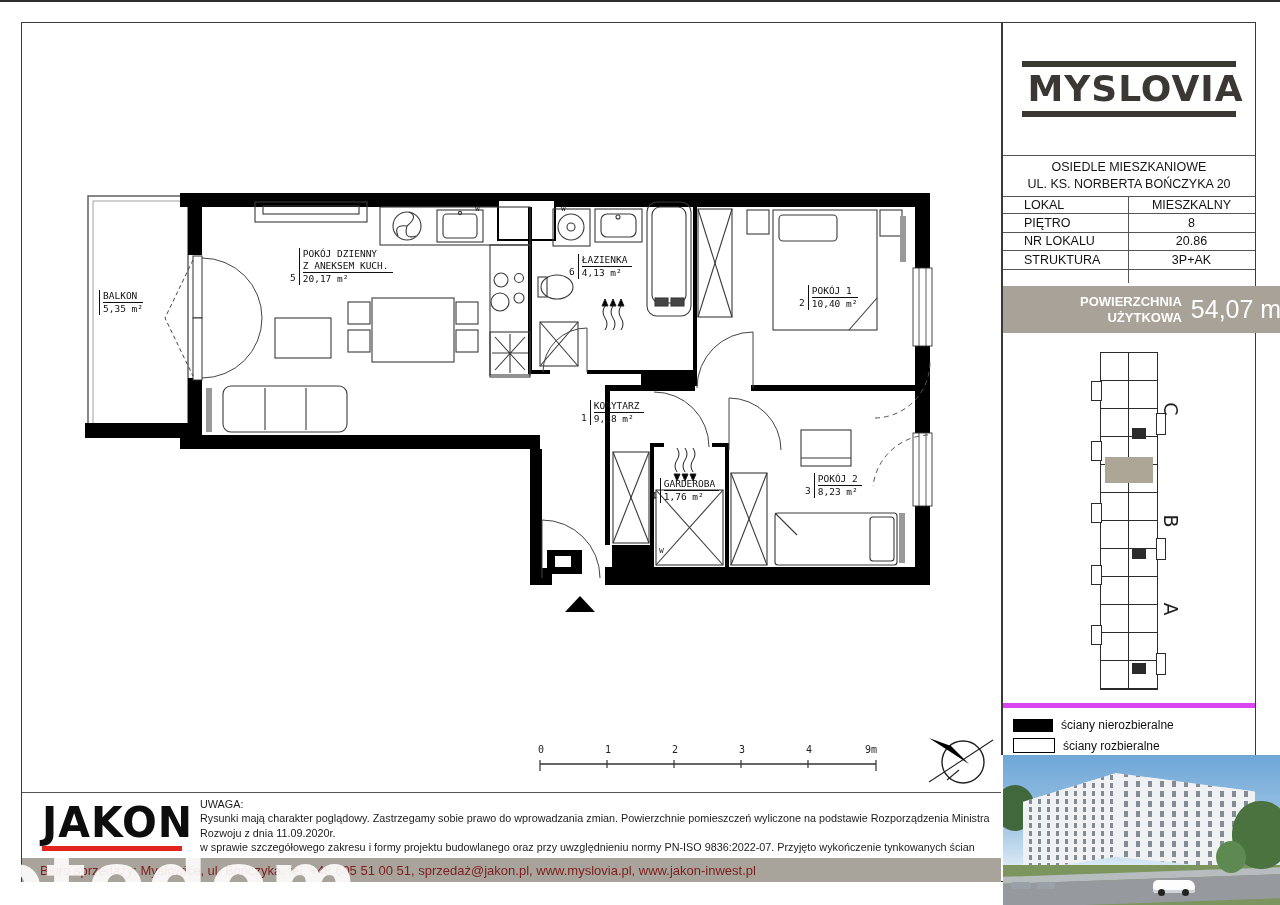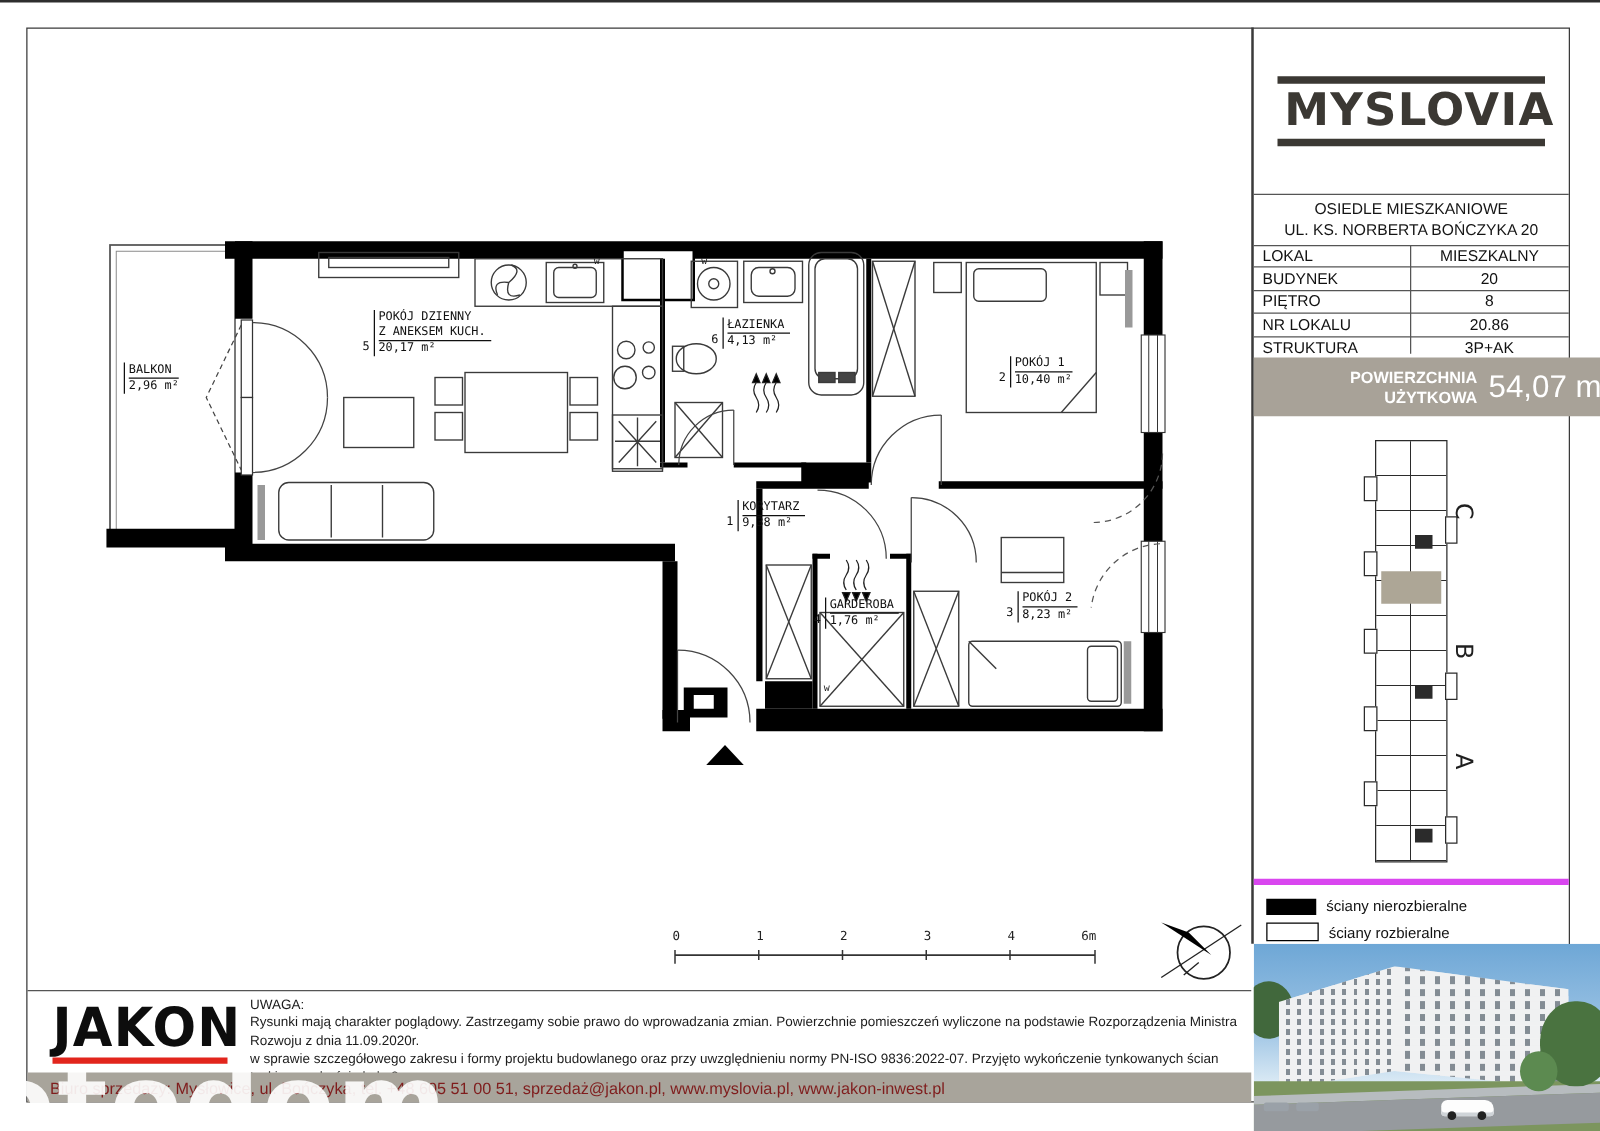--- a/index.html
+++ b/index.html
@@ -17,21 +17,21 @@
             display:flex;flex-direction:column;align-items:center;justify-content:center;}
   .myslovia .bar{width:214px;height:6px;background:#3b3833;}
   .myslovia .logotext{font-size:36px;font-weight:800;letter-spacing:1px;color:#3b3833;
             font-family:"DejaVu Sans",sans-serif;margin:1px 0 2px 13px;}
   .address{left:1003px;top:156px;width:252px;height:40px;border-bottom:1px solid #555;
            display:flex;flex-direction:column;align-items:center;justify-content:center;
            font-size:12.5px;line-height:1.35;color:#151515;}
   .dtable{left:1003px;top:196px;width:252px;}
   .drow{display:grid;grid-template-columns:125px 1fr;height:17.4px;border-bottom:1px solid #555;
         font-size:12.5px;align-items:center;}
-  .drow .lab{padding-left:7px;}
+  .drow .lab{padding-left:21px;}
   .drow .val{text-align:center;}
   .banner{left:1003px;top:286px;width:252px;height:47px;display:flex;align-items:center;
           justify-content:flex-end;gap:9px;padding-right:0;color:#fff;padding-left:43px;}
   .banner .blab{text-align:right;font-size:13px;font-weight:bold;line-height:1.2;}
   .banner .bval{font-size:25px;font-weight:normal;padding-right:9px;}
   .banner .bval sup{font-size:14px;}
 
   
   .bstrip{left:1100px;top:352px;width:56px;height:336px;border:1.5px solid #2b2b2b;background:
      repeating-linear-gradient(to bottom,rgba(0,0,0,0) 0 27px,#2b2b2b 27px 28px),
@@ -308,21 +308,21 @@
       <g fill="none" stroke="#444" stroke-width="1">
         <path d="M644,208 A52,52 0 0 1 696,260"></path>
           <line x1="644" y1="260" x2="644" y2="208"></line>
       </g>
       <path d="M843,245 A58,58 0 0 0 788,296" fill="none" stroke="#555" stroke-width="1" stroke-dasharray="5 4"></path>
     </svg>
 
     <div class="rlabel" style="left:14px;top:100px;">
       <span class="col">
           <span class="nm">BALKON</span>
-      <span class="ar">2,96 m²</span>
+      <span class="ar">5,35 m²</span>
         </span>
     </div>
     <div class="rlabel" style="left:205px;top:58px;">
       <span class="no">5</span>
       <span class="col">
           <span class="nm nb">POKÓJ DZIENNY</span>
       <span class="nm">Z ANEKSEM KUCH.</span>
       <span class="ar">20,17 m²</span>
         </span>
     </div>
@@ -365,21 +365,21 @@
     <span class="vent" style="left:476px;top:14px;">w</span>
     <span class="vent" style="left:574px;top:356px;">w</span>
   </div>
 
   <div class="abs scalebar">
     <span class="t" style="left:3px;">0</span>
     <span class="t" style="left:70px;">1</span>
     <span class="t" style="left:137px;">2</span>
     <span class="t" style="left:204px;">3</span>
     <span class="t" style="left:271px;">4</span>
-    <span class="t" style="left:333px;">6m</span>
+    <span class="t" style="left:333px;">9m</span>
     <svg width="340" height="14" style="position:absolute;top:15px;left:0;">
       <line x1="2" y1="5" x2="338" y2="5" stroke="#333" stroke-width="1.4"></line>
       <line x1="2" y1="1" x2="2" y2="12" stroke="#333" stroke-width="1.2"></line>
       <line x1="69" y1="1" x2="69" y2="9" stroke="#333" stroke-width="1.2"></line>
       <line x1="136" y1="1" x2="136" y2="9" stroke="#333" stroke-width="1.2"></line>
       <line x1="203" y1="1" x2="203" y2="9" stroke="#333" stroke-width="1.2"></line>
       <line x1="270" y1="1" x2="270" y2="9" stroke="#333" stroke-width="1.2"></line>
       <line x1="338" y1="1" x2="338" y2="12" stroke="#333" stroke-width="1.2"></line>
     </svg>
   </div>
@@ -399,24 +399,20 @@
     <div class="bar"></div>
   </div>
   <div class="abs address">
     <div>OSIEDLE MIESZKANIOWE</div>
     <div>UL. KS. NORBERTA BOŃCZYKA 20</div>
   </div>
   <div class="abs dtable">
     <div class="drow">
       <span class="lab">LOKAL</span>
       <span class="val">MIESZKALNY</span>
-    </div>
-    <div class="drow">
-      <span class="lab">BUDYNEK</span>
-      <span class="val">20</span>
     </div>
     <div class="drow">
       <span class="lab">PIĘTRO</span>
       <span class="val">8</span>
     </div>
     <div class="drow">
       <span class="lab">NR LOKALU</span>
       <span class="val">20.86</span>
     </div>
     <div class="drow">

